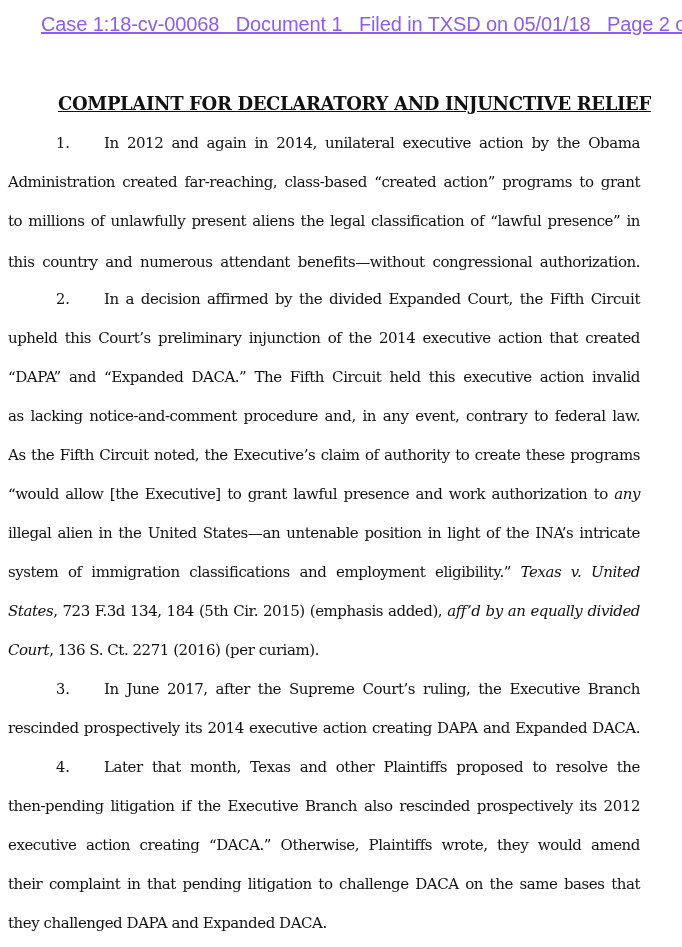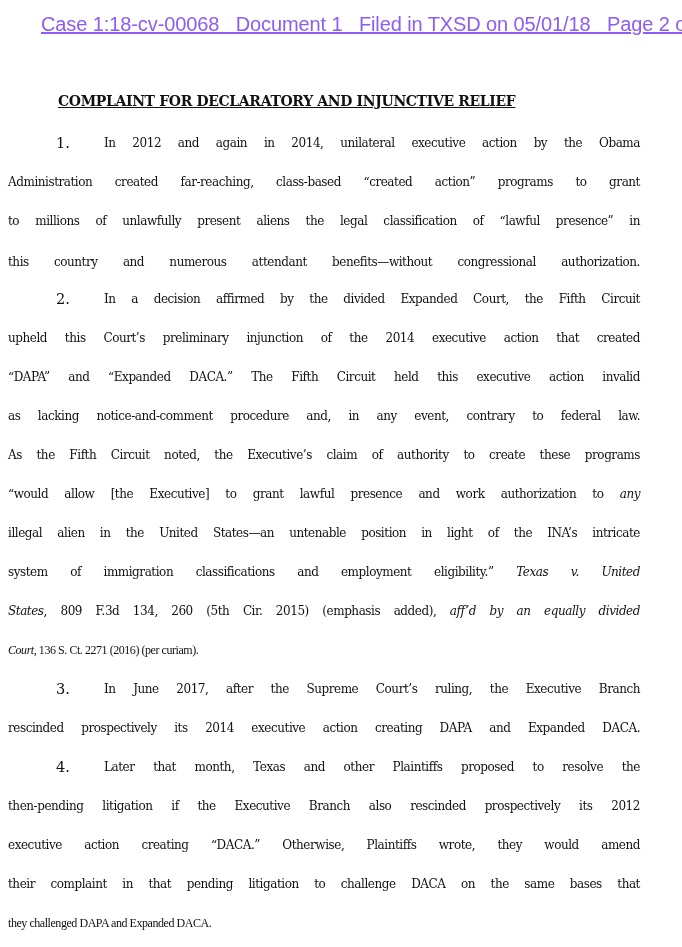--- a/index.html
+++ b/index.html
@@ -4,30 +4,30 @@
 <style>
   html, body { margin: 0; padding: 0; background: #ffffff; }
   body { width: 682px; height: 947px; position: relative; overflow: hidden; }
   .header {
     position: absolute; left: 41px; top: 13px;
     font-family: "Liberation Sans", sans-serif; font-size: 20px; color: #8b5cf6;
     white-space: pre; letter-spacing: -0.1px; text-decoration: underline;
   }
   .title {
     position: absolute; left: 58px; top: 93px; width: 560px;
-    font-family: "DejaVu Serif", serif; font-weight: bold; font-size: 14px;
+    font-family: "DejaVu Serif", serif; font-weight: bold; font-size: 18px;
     text-decoration: underline; color: #111; white-space: nowrap; letter-spacing: -0.35px;
   }
   .line {
     position: absolute; left: 8px; width: 632px;
-    font-family: "DejaVu Serif", serif; font-size: 12px; color: #111;
+    font-family: "DejaVu Serif", serif; font-size: 15px; color: #111;
     white-space: nowrap; text-align: justify; text-align-last: justify;
     letter-spacing: -0.45px; line-height: 20px;
   }
-  .line.last { text-align-last: left; font-family: Liberation Serif, serif; }
+  .line.last { text-align-last: left; }
   .line.first { left: 104px; width: 536px; }
   .num {
     position: absolute; left: 56px; width: 30px;
     font-family: "DejaVu Serif", serif; font-size: 14.6px; color: #111; line-height: 20px;
   }
   i { font-style: italic; }
 </style>
 </head>
 <body>
 
@@ -42,21 +42,21 @@
 
 <div class="num" style="top:289px">2.</div>
 <div class="line first" style="top:289px">In a decision affirmed by the divided Expanded Court, the Fifth Circuit</div>
 <div class="line" style="top:328px">upheld this Court’s preliminary injunction of the 2014 executive action that created</div>
 <div class="line" style="top:367px">“DAPA” and “Expanded DACA.” The Fifth Circuit held this executive action invalid</div>
 <div class="line" style="top:406px">as lacking notice-and-comment procedure and, in any event, contrary to federal law.</div>
 <div class="line" style="top:445px">As the Fifth Circuit noted, the Executive’s claim of authority to create these programs</div>
 <div class="line" style="top:484px"><span>“would allow [the Executive] to grant lawful presence and work authorization to </span><i>any</i></div>
 <div class="line" style="top:523px">illegal alien in the United States—an untenable position in light of the INA’s intricate</div>
 <div class="line" style="top:562px"><span>system of immigration classifications and employment eligibility.” </span><i>Texas v. United</i></div>
-<div class="line" style="top:601px"><i>States</i><span>, 809 F.3d 134, 260 (5th Cir. 2015) (emphasis added), </span><i>aff’d by an equally divided</i></div>
+<div class="line" style="top:601px"><i>States</i><span>, 723 F.3d 134, 184 (5th Cir. 2015) (emphasis added), </span><i>aff’d by an equally divided</i></div>
 <div class="line last" style="top:640px"><i>Court</i><span>, 136 S. Ct. 2271 (2016) (per curiam).</span></div>
 
 <div class="num" style="top:679px">3.</div>
 <div class="line first" style="top:679px">In June 2017, after the Supreme Court’s ruling, the Executive Branch</div>
 <div class="line" style="top:718px">rescinded prospectively its 2014 executive action creating DAPA and Expanded DACA.</div>
 
 <div class="num" style="top:757px">4.</div>
 <div class="line first" style="top:757px">Later that month, Texas and other Plaintiffs proposed to resolve the</div>
 <div class="line" style="top:796px">then-pending litigation if the Executive Branch also rescinded prospectively its 2012</div>
 <div class="line" style="top:835px">executive action creating “DACA.” Otherwise, Plaintiffs wrote, they would amend</div>

